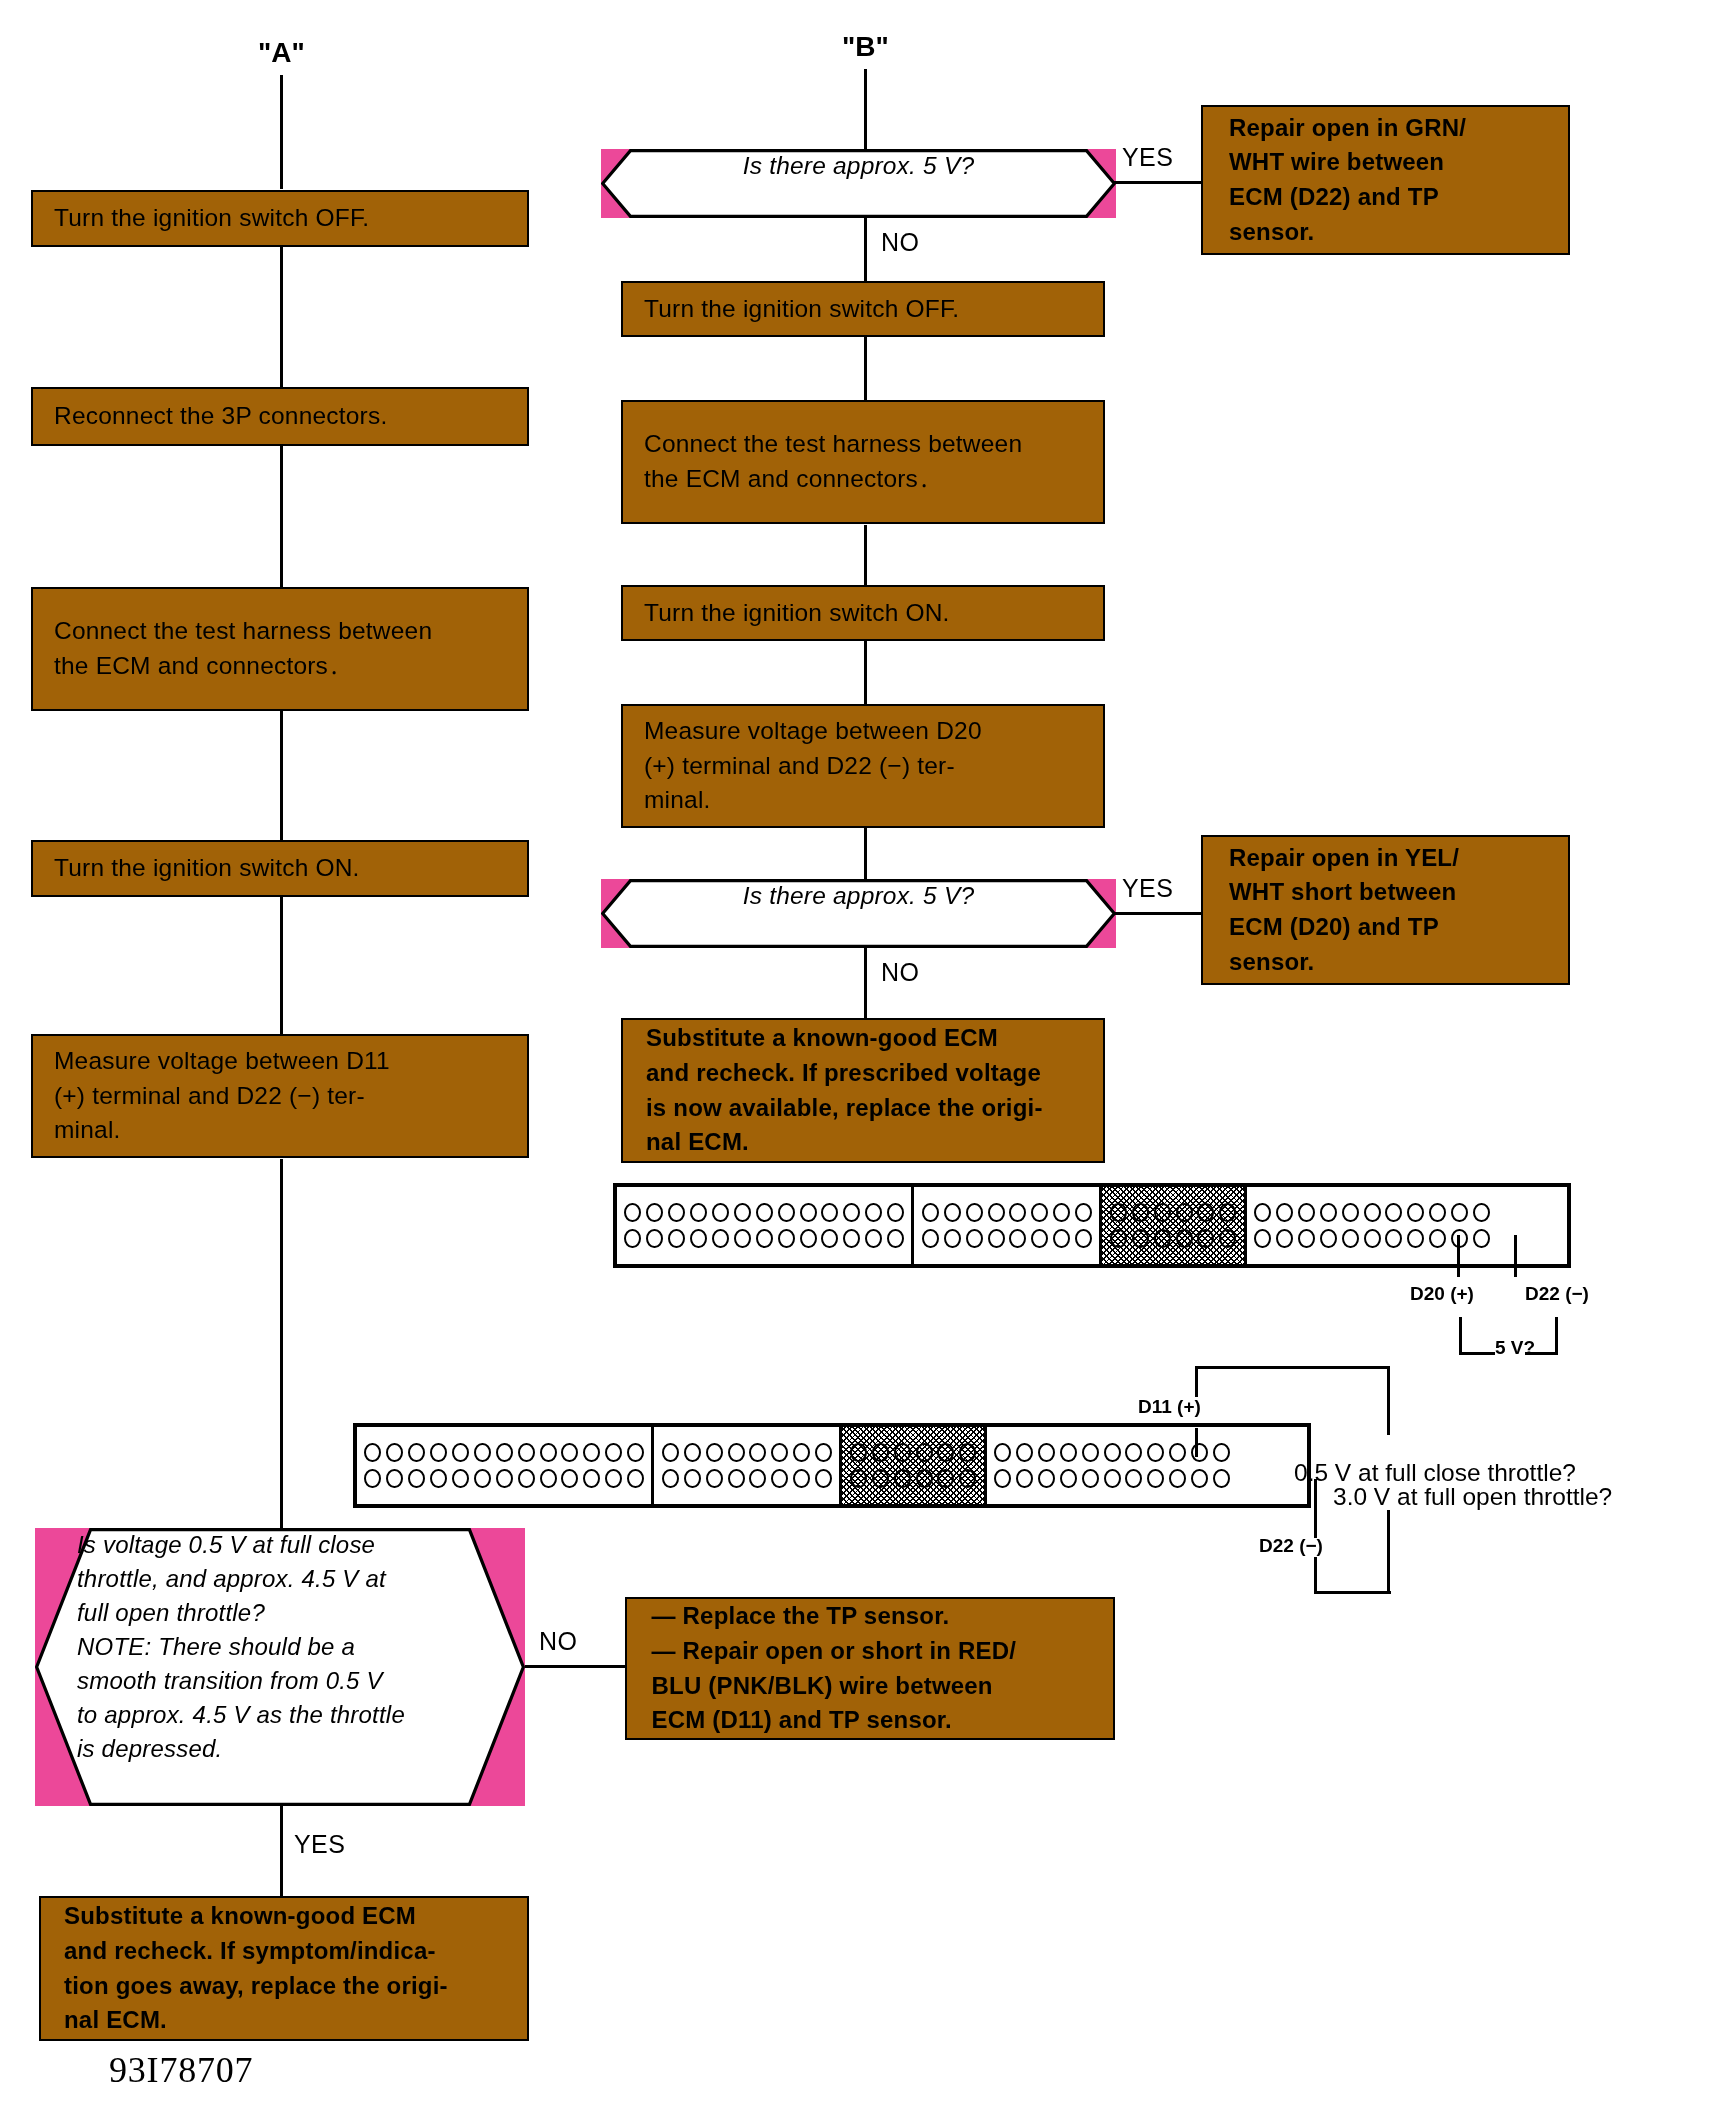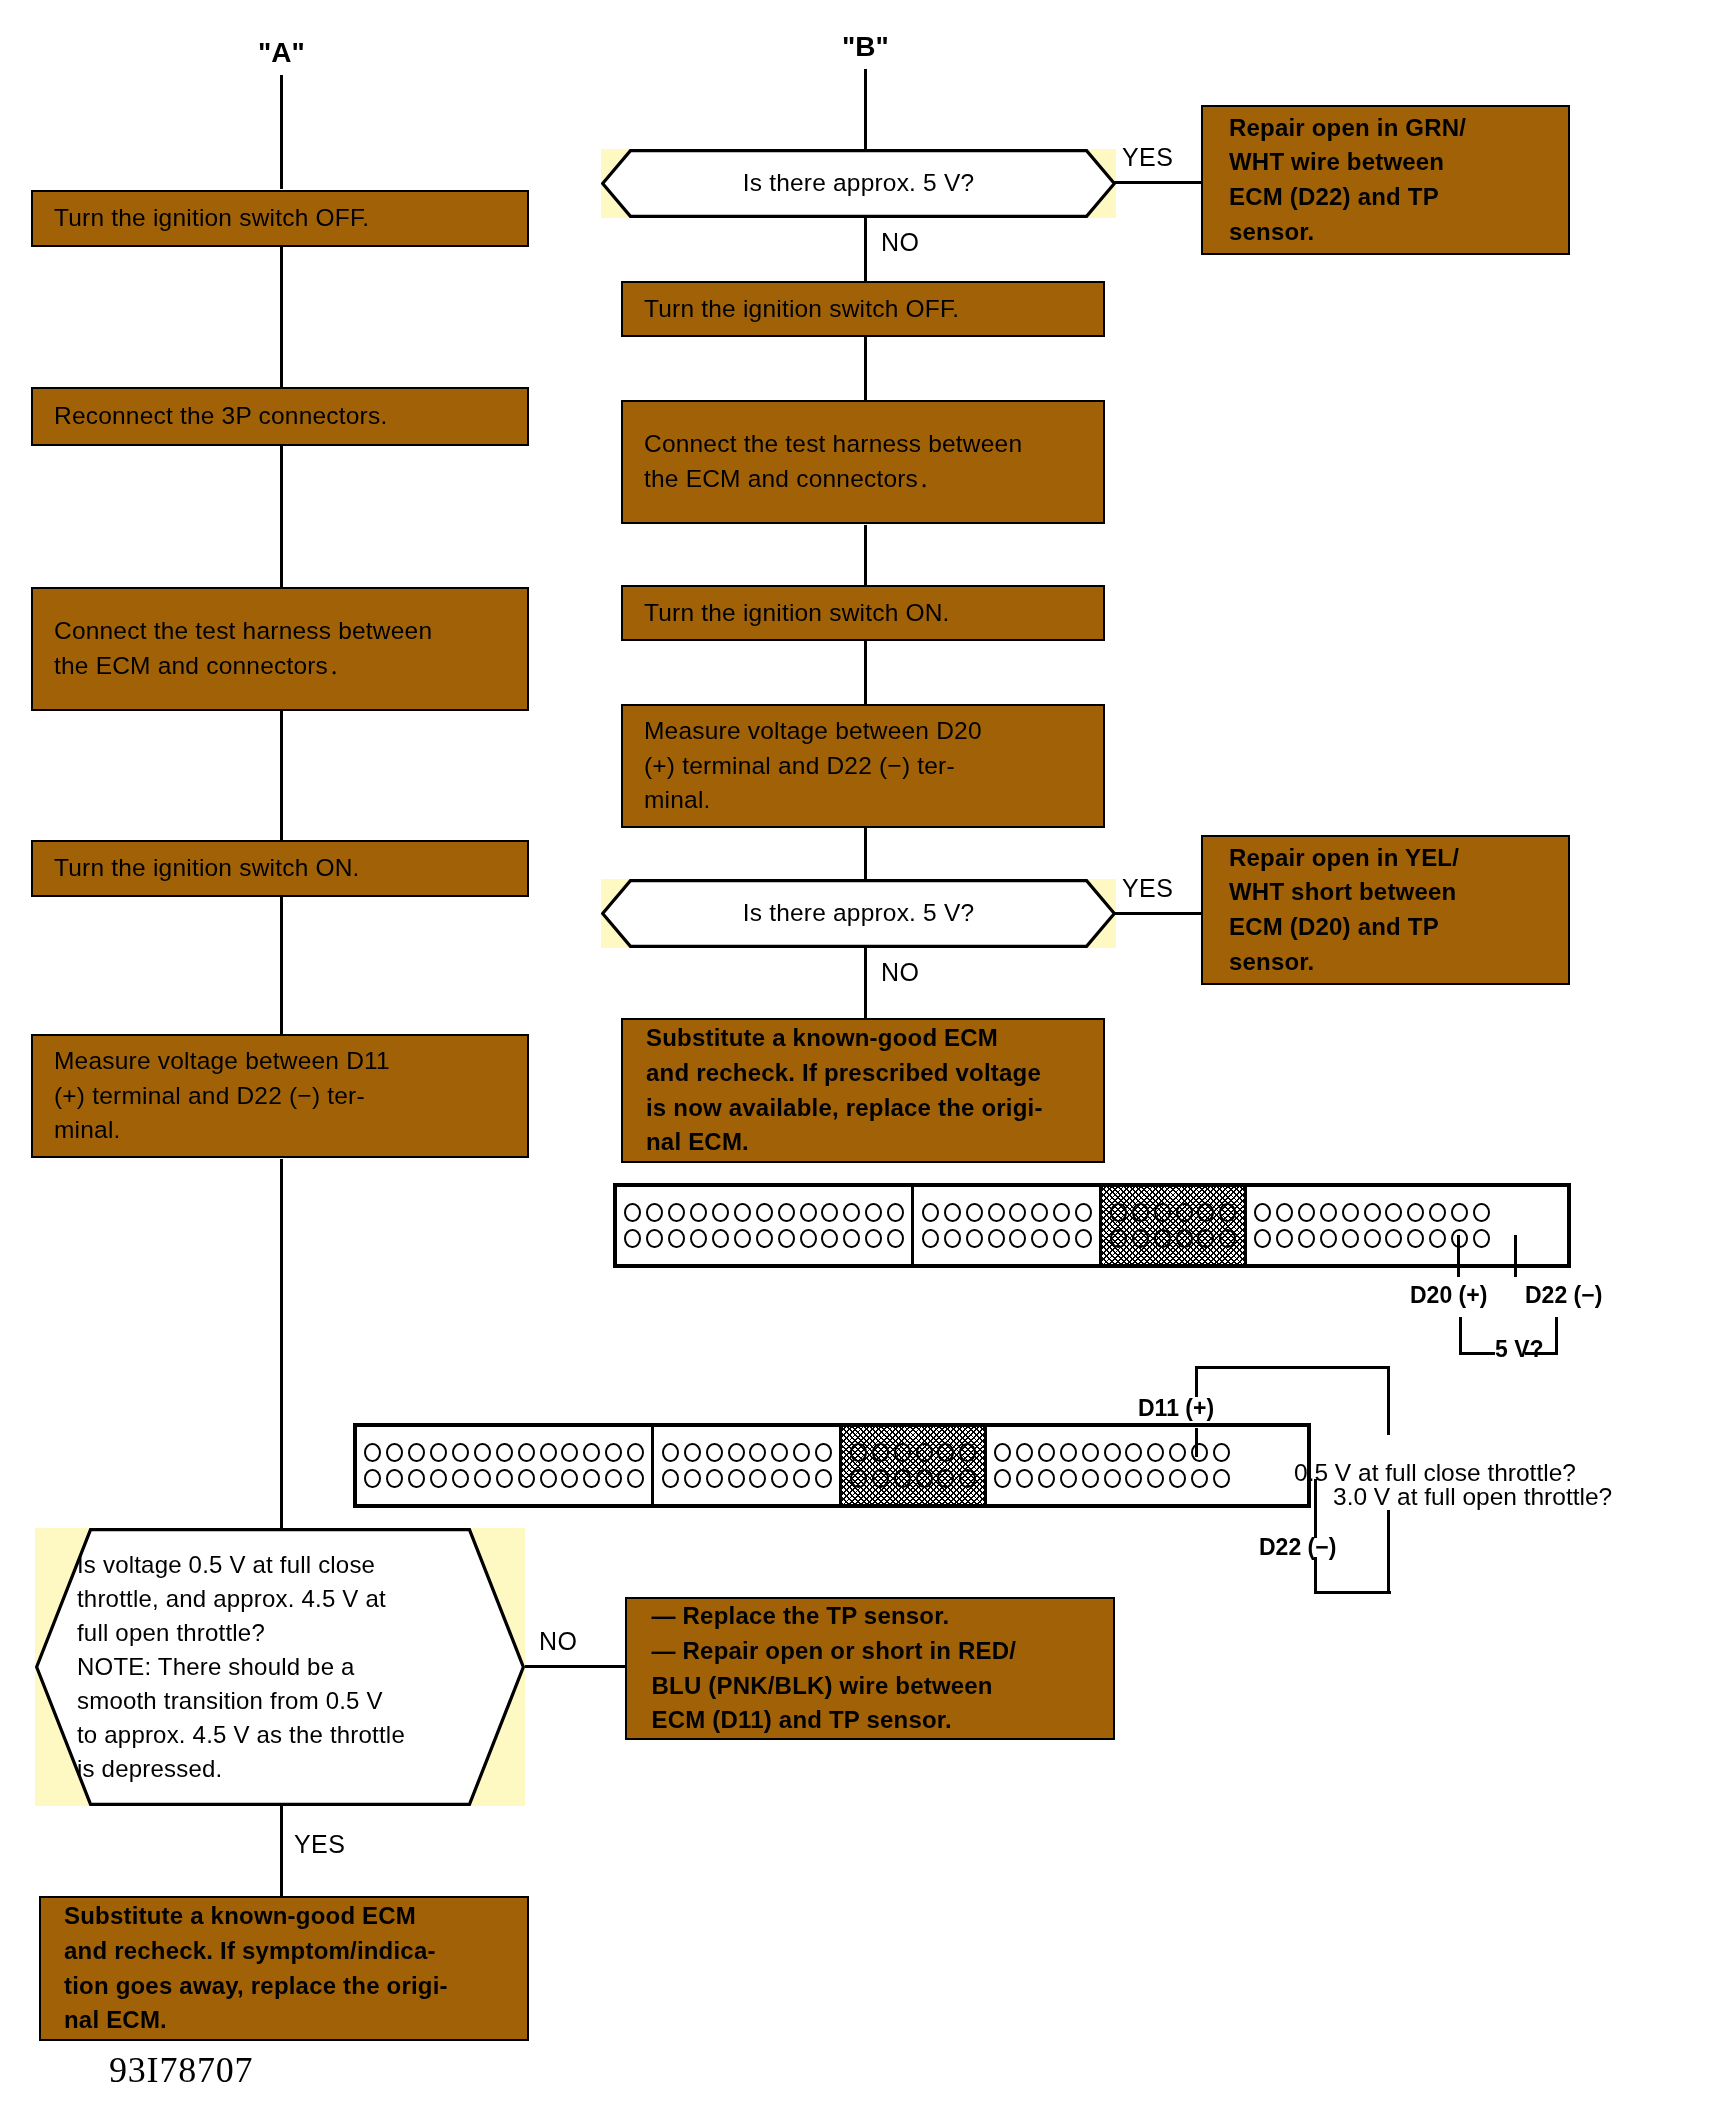--- a/index.html
+++ b/index.html
@@ -35,23 +35,23 @@
     box-sizing: border-box;
     white-space: pre-line;
   }
   .reg { font-size: 24.5px; line-height: 1.42; letter-spacing: 0.2px; }
   .bold { font-size: 24px; line-height: 1.44; font-weight: bold; letter-spacing: 0.2px; }
 
   
   .hex {
     position: absolute;
     box-sizing: border-box;
-    background: #fef9c3;
+    background: #ec4899;
     display: flex;
-    align-items: center;
+    font-style: italic;
   }
   .hex .hexbg {
     position: absolute;
     inset: 0;
     width: 100%;
     height: 100%;
   }
   .hex .hextxt {
     position: relative;
     z-index: 2;
@@ -126,21 +126,21 @@
     border: 2.5px solid #000;
     border-radius: 50%;
     background: #fff;
     box-sizing: border-box;
     flex: 0 0 auto;
   }
   .seg.shaded .pin { background: transparent; }
 
   .pinlabel {
     position: absolute;
-    font-size: 23px;
+    font-size: 19px;
     font-weight: bold;
     line-height: 1;
     white-space: nowrap;
   }
   .noteline {
     position: absolute;
     font-size: 24.5px;
     line-height: 1.35;
     white-space: pre-line;
   }

